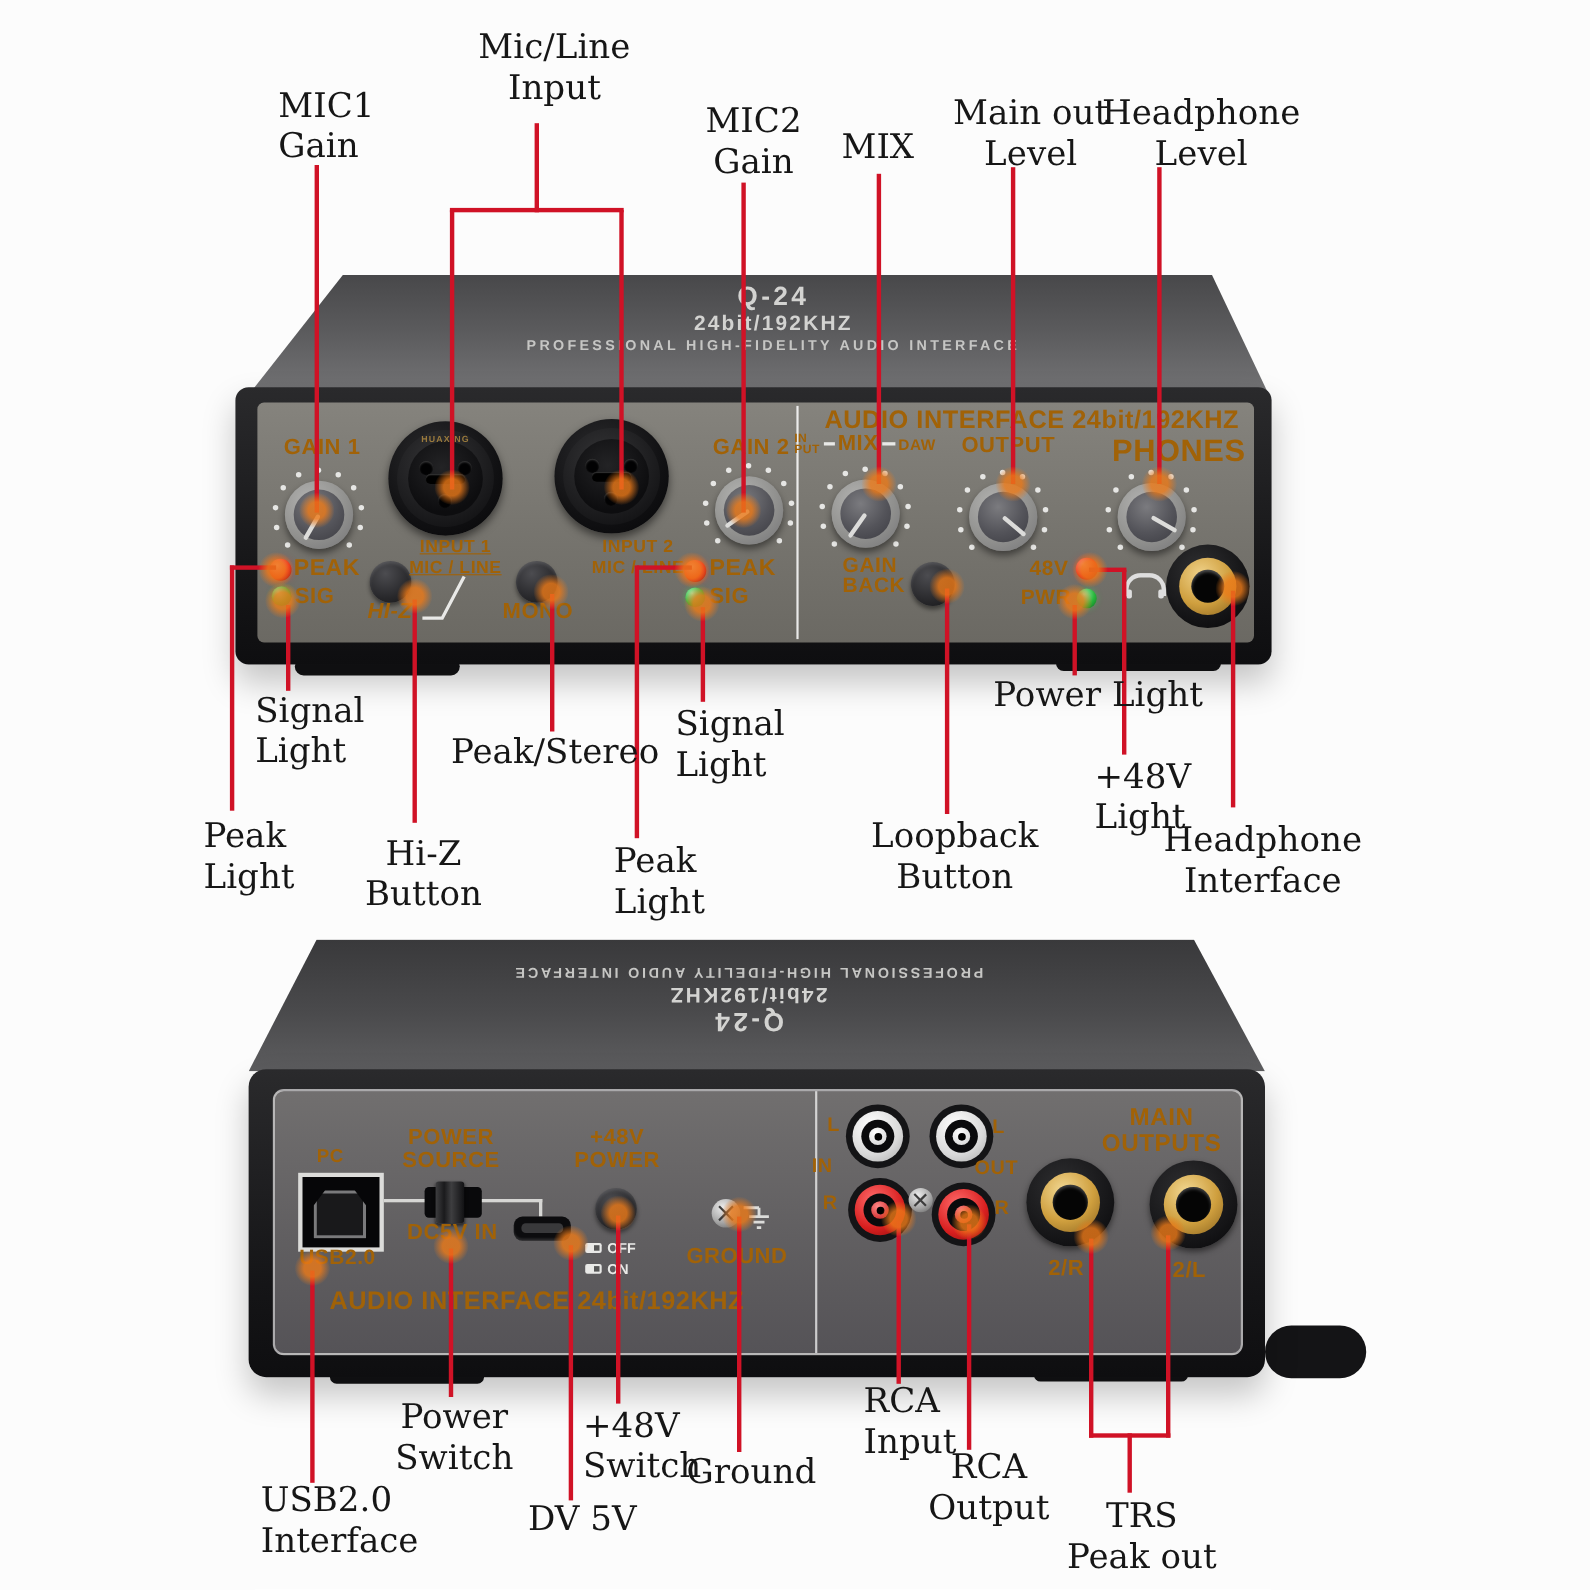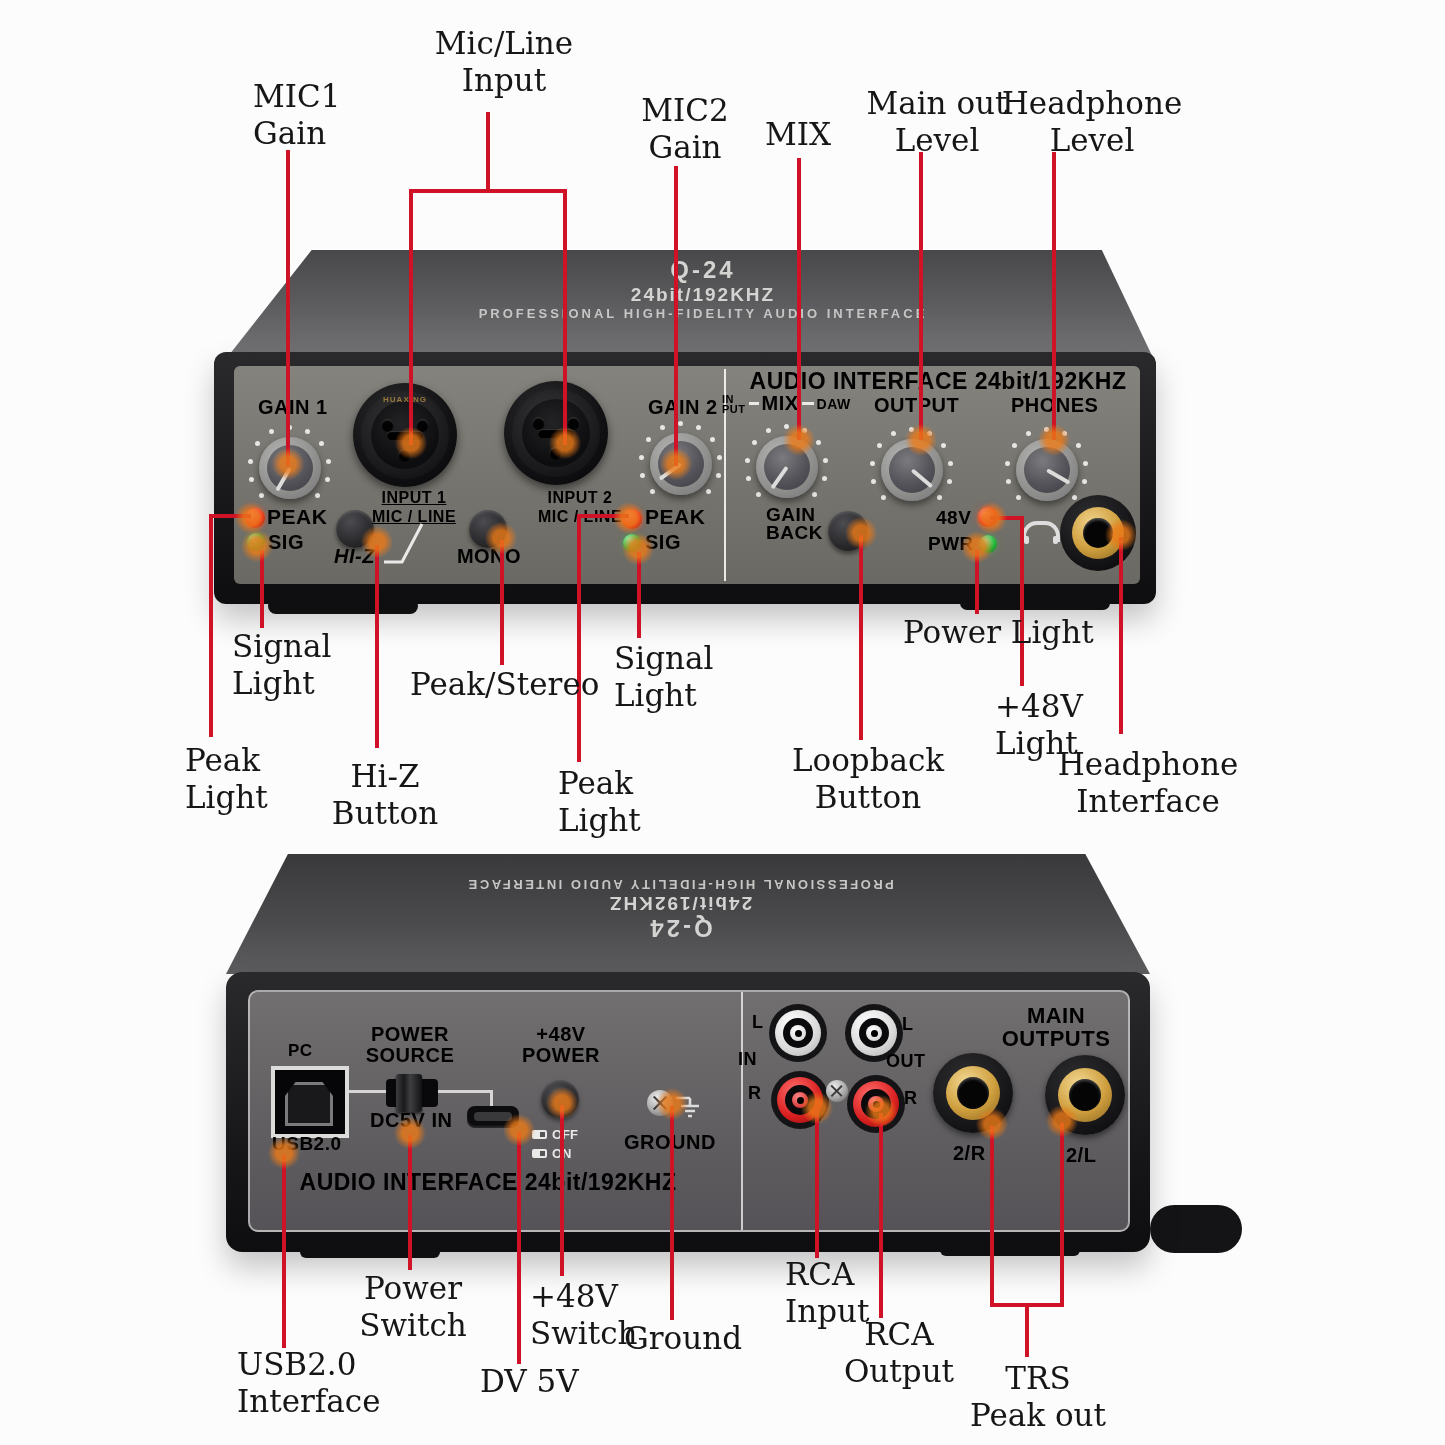--- a/index.html
+++ b/index.html
@@ -13,21 +13,21 @@
        background:radial-gradient(circle, var(--highlight,#ed7a18) 0 34%, rgba(237,122,24,0) 72%);}
   .callout{position:absolute;font-family:"DejaVu Serif",serif;font-size:31px;line-height:1.2;
            color:#161616;white-space:pre-line;z-index:30;}
   .callout.center{transform:translateX(-50%);text-align:center;}
   
   .topface{position:absolute;z-index:2;}
   .bezel{position:absolute;background:linear-gradient(180deg,#2a2a2c,#151517 70%,#0e0e10);
          border-radius:12px;z-index:3;box-shadow:0 16px 30px rgba(0,0,0,.22);}
   .panel{position:absolute;border-radius:6px;z-index:4;}
   .divider{position:absolute;width:2px;background:rgba(255,255,255,.85);z-index:5;}
-  .ptext{position:absolute;font-weight:bold;color:#000000;z-index:7;white-space:pre-line;letter-spacing:.5px;}
+  .ptext{position:absolute;font-weight:bold;color:#a16207;z-index:7;white-space:pre-line;letter-spacing:.5px;}
   .ptext.center{transform:translateX(-50%);text-align:center;}
   .brandline{color:#d3d3d1;font-weight:bold;}
   
   .knob{position:absolute;z-index:6;}
   .knob .ring{position:absolute;left:-3px;top:-3px;width:5px;height:5px;border-radius:50%;background:transparent;
     box-shadow:-28px 28px 0 0 #e6e6e4,-38px 12px 0 0 #e6e6e4,-39px -6px 0 0 #e6e6e4,-32px -24px 0 0 #e6e6e4,
     -18px -36px 0 0 #e6e6e4,0 -40px 0 0 #e6e6e4,18px -36px 0 0 #e6e6e4,32px -24px 0 0 #e6e6e4,
     39px -6px 0 0 #e6e6e4,38px 12px 0 0 #e6e6e4,28px 28px 0 0 #e6e6e4;}
   .knob .base{position:absolute;left:-31px;top:-31px;width:62px;height:62px;border-radius:50%;
     background:radial-gradient(circle at 36% 30%,#b2b2b0,#90908e 58%,#737376);box-shadow:0 4px 7px rgba(0,0,0,.45);}
@@ -184,21 +184,21 @@
     <div style="display:flex;flex-direction:column;line-height:10px;">
       <span class="ptext" style="position:static;font-size:11px;">IN</span>
       <span class="ptext" style="position:static;font-size:11px;">PUT</span>
     </div>
     <div style="width:10px;height:3px;background:#e9e9e7;"></div>
     <span class="ptext" style="position:static;font-size:20px;">MIX</span>
     <div style="width:12px;height:3px;background:#e9e9e7;"></div>
     <span class="ptext" style="position:static;font-size:14px;">DAW</span>
   </div>
   <div class="ptext" style="left:874px;top:394px;font-size:20px;">OUTPUT</div>
-  <div class="ptext" style="left:1011px;top:394px;font-size:20px;">PHONES</div>
+  <div class="ptext" style="left:1011px;top:394px;font-size:28px;">PHONES</div>
 
   <div class="led red" style="left:245px;top:508px;width:20px;height:20px;"></div>
   <div class="ptext" style="left:267px;top:505px;font-size:21px;">PEAK</div>
   <div class="led green" style="left:247px;top:533px;width:18px;height:18px;"></div>
   <div class="ptext" style="left:268px;top:531px;font-size:20px;">SIG</div>
   <div class="led red" style="left:622px;top:509px;width:20px;height:20px;"></div>
   <div class="ptext" style="left:645px;top:505px;font-size:21px;">PEAK</div>
   <div class="led green" style="left:623px;top:534px;width:18px;height:18px;"></div>
   <div class="ptext" style="left:645px;top:531px;font-size:20px;">SIG</div>
 

